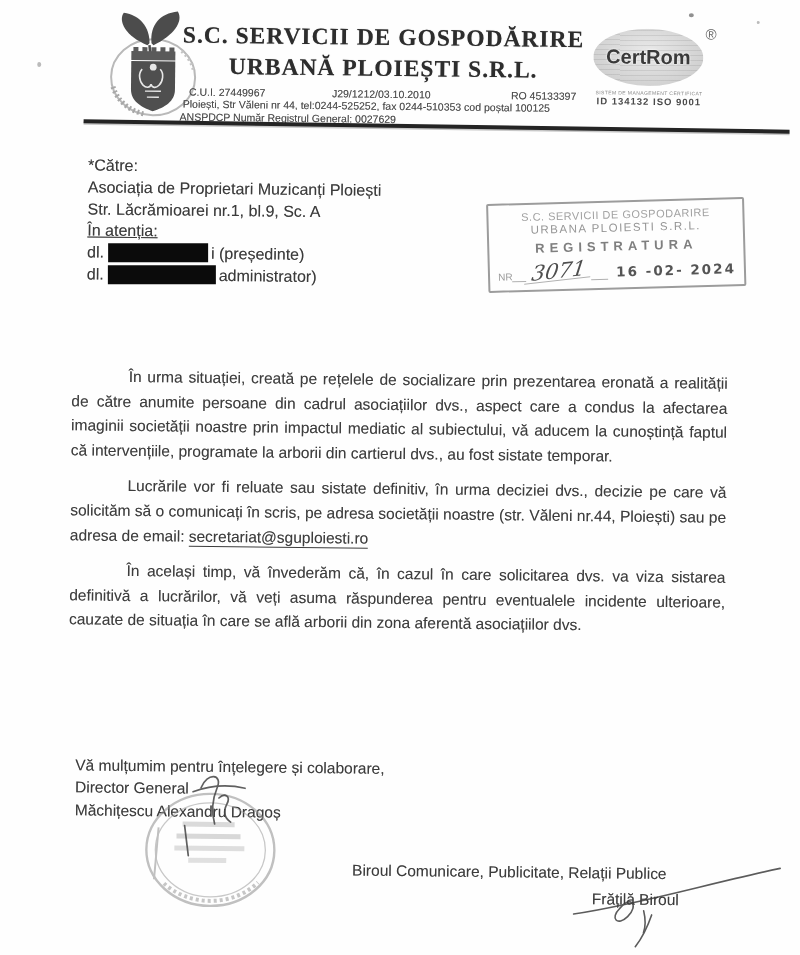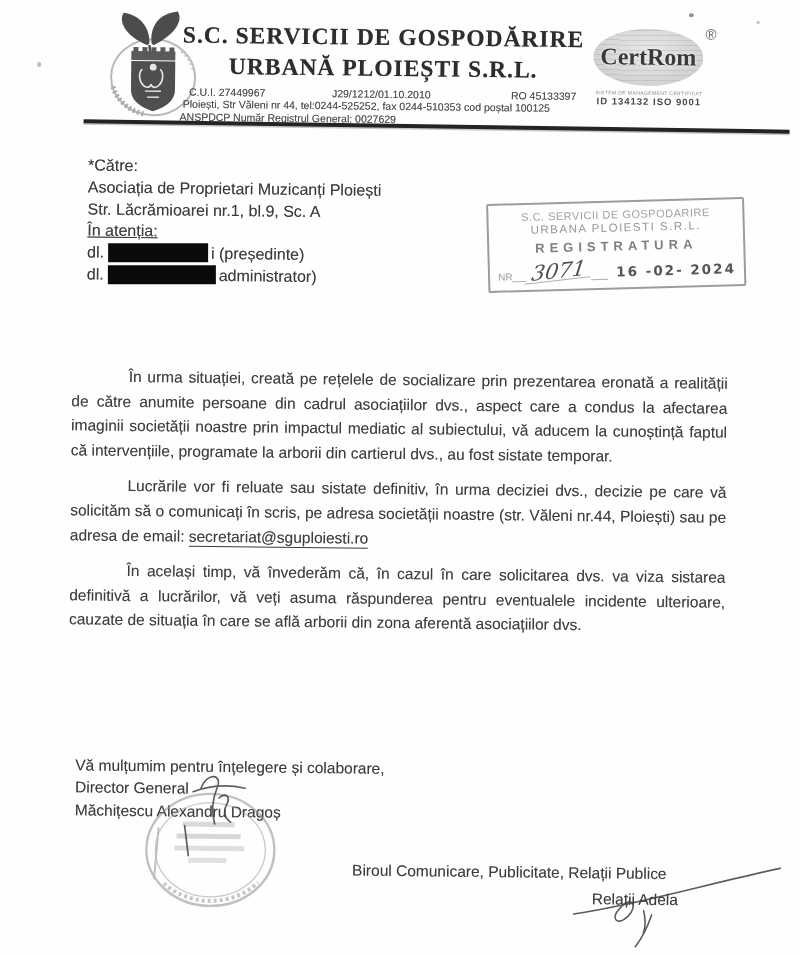--- a/index.html
+++ b/index.html
@@ -31,22 +31,22 @@
   }
   .certrom { position:absolute; left:594px; top:26px; width:128px; }
   .certrom-oval {
     position:relative; width:110px; height:57px; border-radius:50%;
     background:
       repeating-linear-gradient(0deg, rgba(120,120,120,.18) 0 1px, transparent 1px 5px),
       radial-gradient(ellipse at 50% 40%, #e9e9e9 0%, #d2d2d2 70%, #bdbdbd 100%);
     display:flex; align-items:center; justify-content:center;
   }
   .certrom-name {
-    font-family:Liberation Serif, serif; font-weight:bold;
-    font-size:24px; color:#3a3a3a;
+    font-family:Liberation Sans, sans-serif; font-weight:bold;
+    font-size:20px; color:#3a3a3a;
     text-shadow:0 0 2px #f5f5f5, 0 0 2px #f5f5f5;
   }
   .certrom-r {
     position:absolute; left:112px; top:-4px;
     font-size:15px; color:#666;
   }
   .certrom-small {
     margin-top:4px; font-size:5px; letter-spacing:.4px;
     color:#8a8a8a; white-space:nowrap; text-align:center; width:112px;
   }
@@ -185,21 +185,21 @@
         <span class="certrom-name">CertRom</span>
         <span class="certrom-r">®</span>
       </div>
       <div class="certrom-small">SISTEM DE MANAGEMENT CERTIFICAT</div>
       <div class="certrom-id">ID 134132  ISO 9001</div>
     </div>
 
     <div class="details">
       <div class="d-row1">
         <span class="d-cui">C.U.I. 27449967</span>
-        <span class="d-reg">J29/1212/01.10.2010</span>
+        <span class="d-reg">J29/1212/03.10.2010</span>
         <span class="d-vat">RO 45133397</span>
       </div>
       <div class="d-addr">Ploiești, Str Văleni nr 44, tel:0244-525252, fax 0244-510353 cod poștal 100125</div>
       <div class="d-ansp">ANSPDCP Număr Registrul General: 0027629</div>
     </div>
 
     <div class="rule"></div>
 
     <div class="recipient">
       <div>*Către:</div>
@@ -249,21 +249,21 @@
     <svg class="dir-sign" viewBox="0 0 160 100">
       <g fill="none" stroke="#454545" stroke-width="1.7" opacity=".85" stroke-linecap="round">
         <path d="M52 20 C58 4 74 6 68 20 C64 30 62 42 66 56"></path>
         <path d="M44 24 C60 18 78 16 96 20"></path>
         <path d="M70 30 c6 -6 12 -2 8 6 c-4 8 -2 14 4 18"></path>
         <path d="M36 58 l4 30"></path>
       </g>
     </svg>
 
     <div class="footer-dept">Biroul Comunicare, Publicitate, Relații Publice</div>
-    <div class="footer-name">Relații Adela</div>
+    <div class="footer-name">Frățilă Biroul</div>
 
     <svg class="foot-sign" viewBox="0 0 218 100">
       <g fill="none" stroke="#3f3f3f" stroke-width="1.6" opacity=".85" stroke-linecap="round">
         <path d="M6 62 C70 52 140 30 212 14"></path>
         <path d="M52 56 c10 -14 20 -4 8 8 c-10 10 -18 2 -8 -8"></path>
         <path d="M84 62 c-4 12 -10 24 -16 32"></path>
         <path d="M76 58 c2 8 2 16 0 22"></path>
       </g>
     </svg>
 

